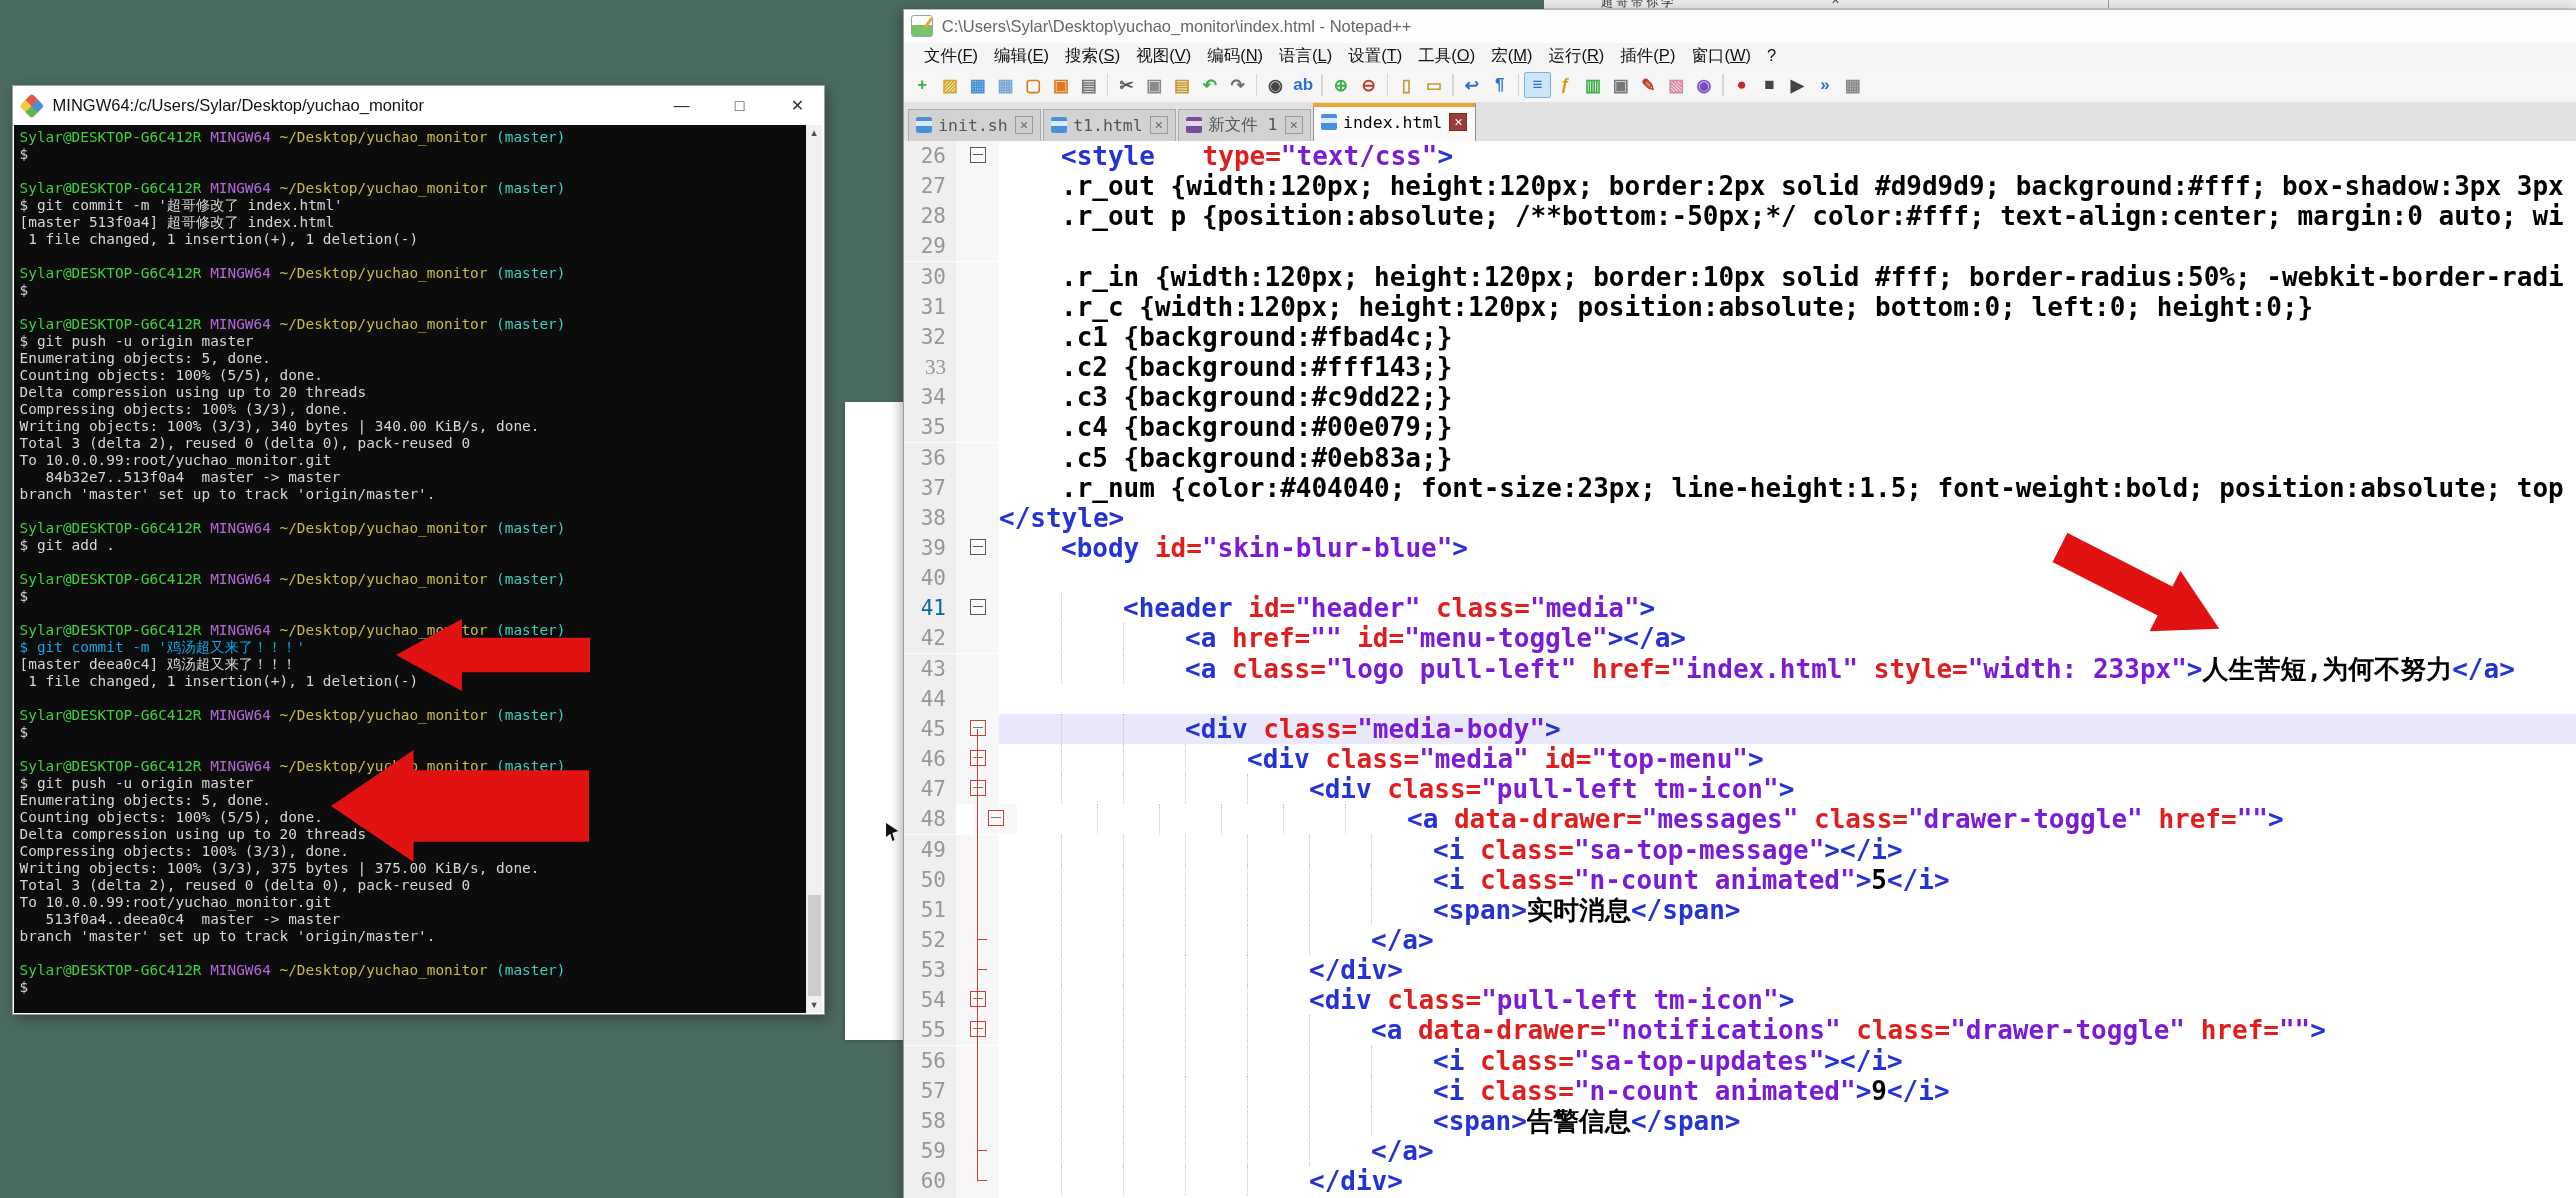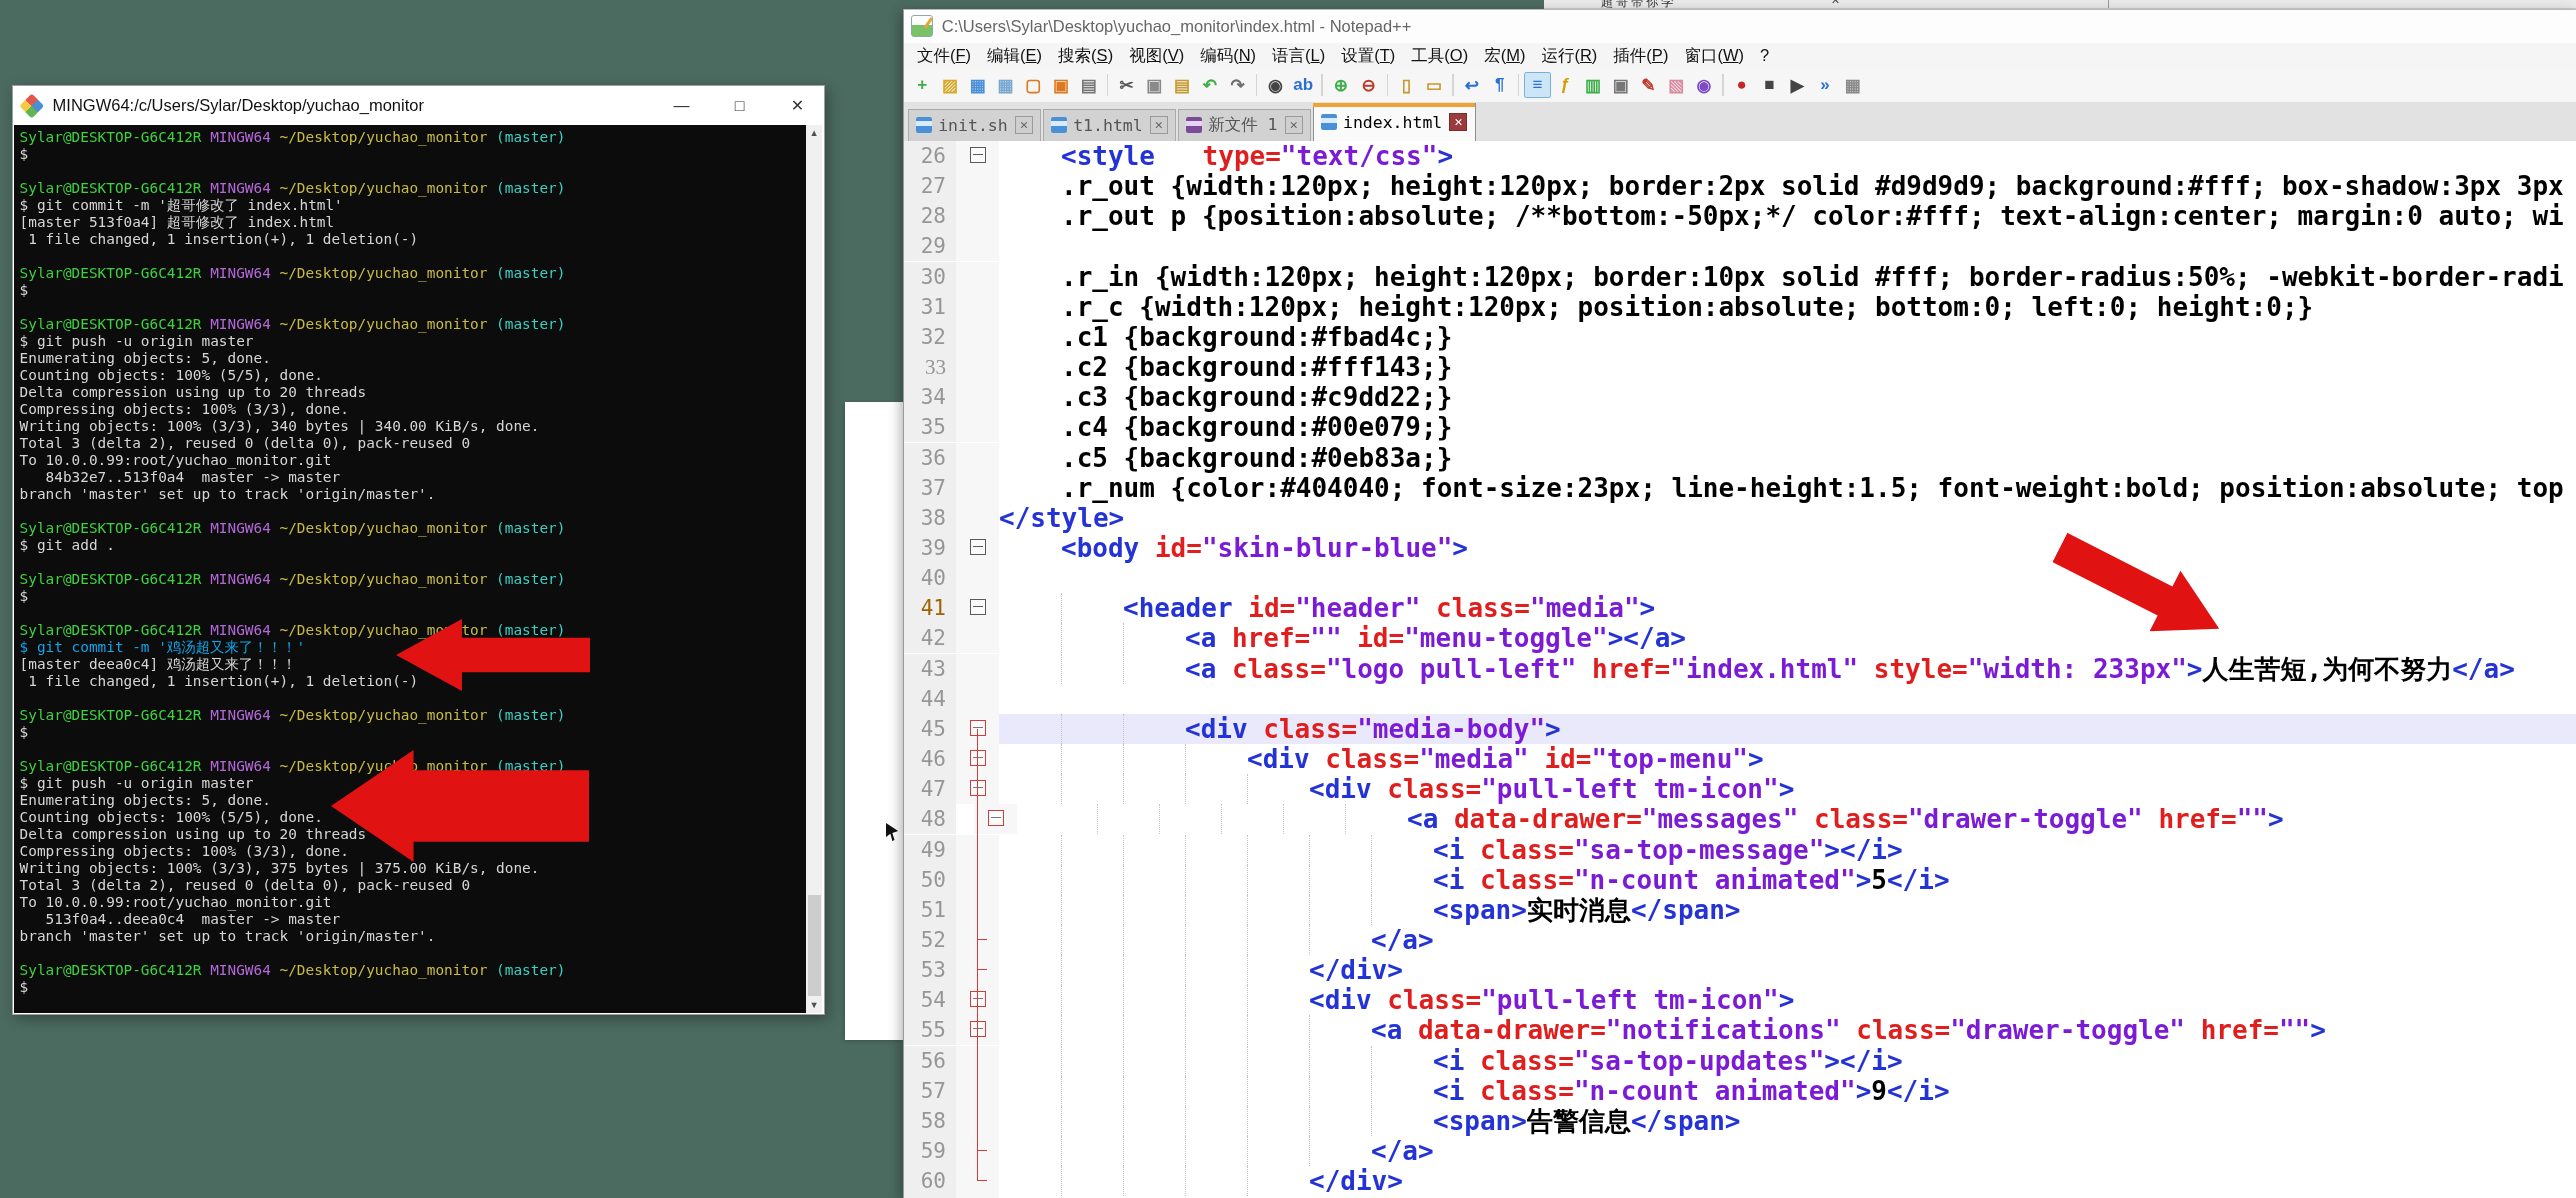--- a/index.html
+++ b/index.html
@@ -46,21 +46,21 @@
   #npp{left:903px;top:8.6px;width:1673px;height:1190px;background:#f2f2f2;
        border-left:1.4px solid #9a9a9a;border-top:0.7px solid #bbb;box-shadow:-2.9px 2.9px 11.5px rgba(0,0,0,.3);}
   .npp-title{position:absolute;left:0;top:0;right:0;height:33px;background:#fdfdfd;
              display:flex;align-items:center;border-bottom:0.7px solid #e4e4e4;}
   .npp-ico{width:20px;height:20px;margin:0 8.6px 0 7.2px;border-radius:2.9px;border:0.7px solid #8aa;
            background:linear-gradient(180deg,#ffffff 0 45%,#79c267 45% 100%);position:relative;}
   .npp-ico::after{content:"";position:absolute;right:2.2px;top:1.4px;width:2.9px;height:11.5px;
                   background:#e8a33d;transform:rotate(35deg);}
   .npp-title .txt{font-size:16.5px;color:#666;}
   .npp-menu{position:absolute;left:0;top:33px;right:0;height:26px;background:#f5f5f5;
-            display:flex;align-items:center;padding-left:5px;}
+            display:flex;align-items:center;padding-left:12px;}
   .menu-item{font-size:16.5px;color:#111;padding:0 8px;}
   .menu-item u{text-decoration:underline;}
   .npp-toolbar{position:absolute;left:0;top:59px;right:0;height:33px;background:#f6f6f6;
                display:flex;align-items:center;padding-left:4.3px;border-bottom:0.7px solid #ddd;}
   .tb-ico{width:24.4px;height:24.4px;margin:0 0.7px;display:flex;align-items:center;justify-content:center;
           font-size:17px;font-weight:bold;border:0.7px solid transparent;border-radius:2.2px;}
   .tb-ico.pressed{background:#cde6f7;border-color:#7ab0d8;}
   .tb-sep{width:1.4px;height:21.5px;background:#d5d5d5;margin:0 4.3px;}
 
   .npp-tabbar{position:absolute;left:0;top:92px;right:0;height:39px;background:#e2e2e2;
@@ -348,21 +348,21 @@
             <div class="fold-box"></div>
           </div>
           <div class="code-content" style="padding-left: 62px;"><span class="seg" style="color: rgb(36, 51, 214);">&lt;body </span><span class="seg" style="color: rgb(224, 30, 30);">id=</span><span class="seg" style="color: rgb(124, 27, 214); font-weight: bold;">"skin-blur-blue"</span><span class="seg" style="color: rgb(36, 51, 214);">&gt;</span></div>
         </div>
         <div class="code-row" style="top: 422px;">
           <div class="gut-num" style="color: rgb(150, 150, 150);">40</div>
           <div class="gut-fold"></div>
           <div class="code-content" style="padding-left: 0px;"></div>
         </div>
         <div class="code-row" style="top: 452px;">
-          <div class="gut-num" style="color: #a16207;">41</div>
+          <div class="gut-num" style="color: #0369a1;">41</div>
           <div class="gut-fold">
             <div class="fold-box"></div>
           </div>
           <div class="code-content" style="padding-left: 124px;"><span class="iguide" style="left: 62px;"></span><span class="seg" style="color: rgb(36, 51, 214);">&lt;header </span><span class="seg" style="color: rgb(224, 30, 30);">id=</span><span class="seg" style="color: rgb(124, 27, 214); font-weight: bold;">"header"</span><span class="seg" style="color: rgb(0, 0, 0);"> </span><span class="seg" style="color: rgb(224, 30, 30);">class=</span><span class="seg" style="color: rgb(124, 27, 214); font-weight: bold;">"media"</span><span class="seg" style="color: rgb(36, 51, 214);">&gt;</span></div>
         </div>
         <div class="code-row" style="top: 482px;">
           <div class="gut-num" style="color: rgb(150, 150, 150);">42</div>
           <div class="gut-fold"></div>
           <div class="code-content" style="padding-left: 186px;"><span class="iguide" style="left: 62px;"></span><span class="iguide" style="left: 124px;"></span><span class="seg" style="color: rgb(36, 51, 214);">&lt;a </span><span class="seg" style="color: rgb(224, 30, 30);">href=</span><span class="seg" style="color: rgb(124, 27, 214); font-weight: bold;">""</span><span class="seg" style="color: rgb(0, 0, 0);"> </span><span class="seg" style="color: rgb(224, 30, 30);">id=</span><span class="seg" style="color: rgb(124, 27, 214); font-weight: bold;">"menu-toggle"</span><span class="seg" style="color: rgb(36, 51, 214);">&gt;&lt;/a&gt;</span></div>
         </div>

